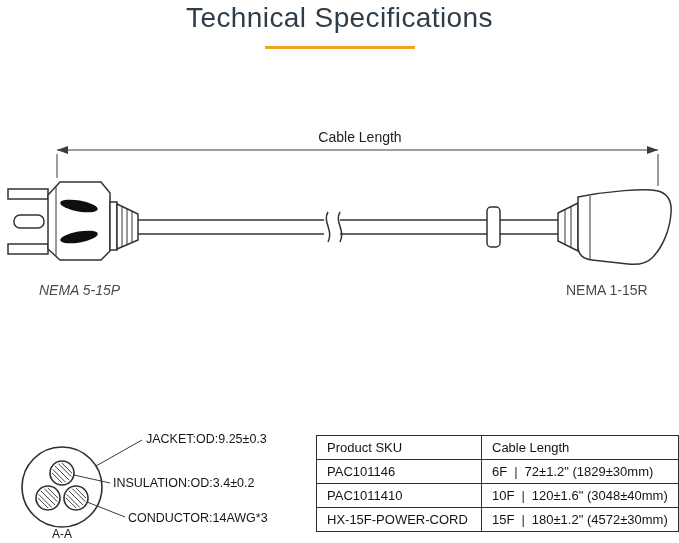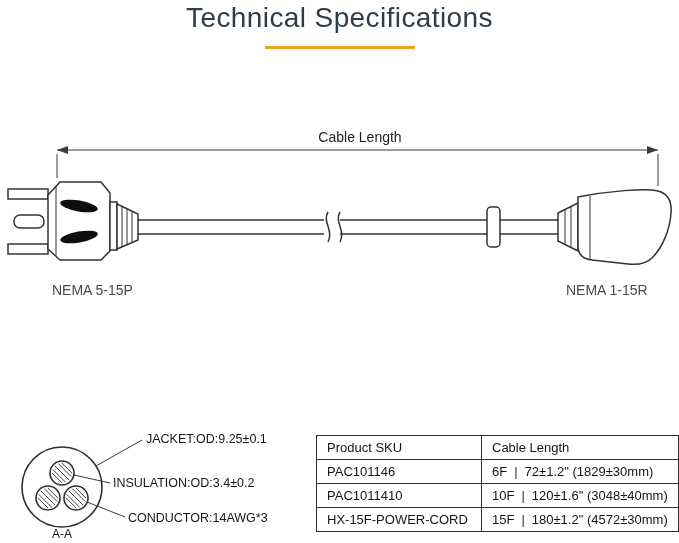--- a/index.html
+++ b/index.html
@@ -28,21 +28,21 @@
     pointer-events:none;
   }
   .dim-label{
     position:absolute;top:129px;left:297px;width:126px;
     text-align:center;font-size:14px;color:#1f1f1f;
   }
   .connector-label{
     position:absolute;top:282px;
     font-size:14px;color:#4a4a4a;
   }
-  .connector-label.plug{left:52px;}
+  .connector-label.plug{left:39px;font-style:italic;}
   .connector-label.receptacle{left:566px;}
   .callout-label{
     position:absolute;
     font-size:12.5px;color:#161616;white-space:nowrap;
   }
   .callout-jacket{left:146px;top:432px;}
   .callout-insulation{left:113px;top:476px;}
   .callout-conductor{left:128px;top:511px;}
   .section-label{
     position:absolute;left:40px;top:527px;width:44px;
@@ -150,21 +150,21 @@
         <line x1="74" y1="475" x2="110" y2="483"></line>
         <line x1="87" y1="502" x2="125" y2="517"></line>
       </g>
     </g>
   </svg>
 
   <div class="dim-label">Cable Length</div>
   <div class="connector-label plug">NEMA 5-15P</div>
   <div class="connector-label receptacle">NEMA 1-15R</div>
 
-  <div class="callout-label callout-jacket">JACKET:OD:9.25±0.1</div>
+  <div class="callout-label callout-jacket">JACKET:OD:9.25±0.3</div>
   <div class="callout-label callout-insulation">INSULATION:OD:3.4±0.2</div>
   <div class="callout-label callout-conductor">CONDUCTOR:14AWG*3</div>
   <div class="section-label">A-A</div>
 
   <table class="spec-table">
     <thead>
       <tr>
         <th>Product SKU</th>
         <th>Cable Length</th>
       </tr>

